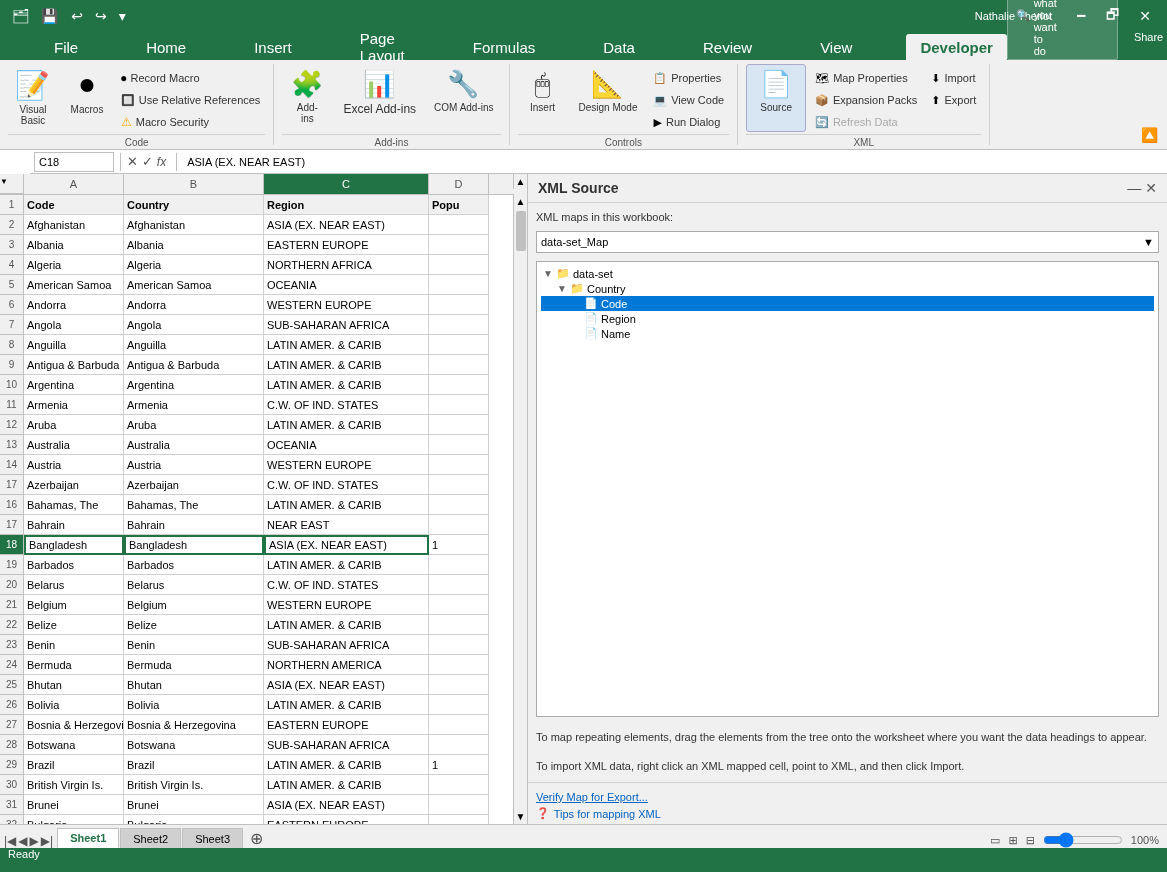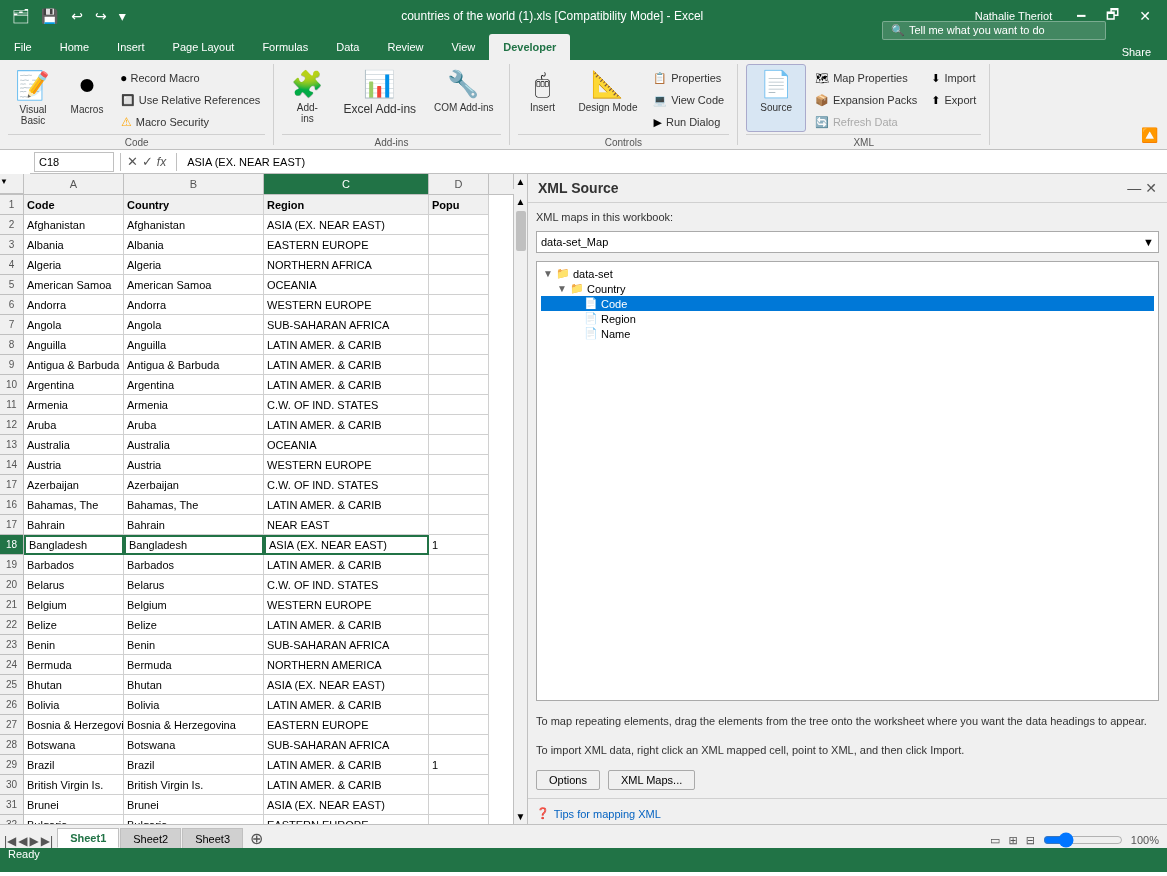--- a/index.html
+++ b/index.html
@@ -28,26 +28,27 @@
       background: #217346;
       height: 28px;
       display: flex;
       align-items: flex-end;
       padding-left: 0;
     }
     .ribbon-tab {
       padding: 4px 14px;
       cursor: pointer;
       color: white;
-      font-size: 11px;
+      font-size: 15px;
       border-top-left-radius: 3px;
       border-top-right-radius: 3px;
       height: 26px;
       display: flex;
       align-items: center;
+      margin-left: 40px;
     }
     .ribbon-tab.active {
       background: #f0f0f0;
       color: #217346;
       font-weight: bold;
     }
 
     
     .ribbon-body {
       background: #f0f0f0;
@@ -347,21 +348,20 @@
 <div class="title-bar">
   <div class="title-bar-left">
     <div class="quick-access">
       <button class="qa-btn">🗂</button>
       <button class="qa-btn">💾</button>
       <button class="qa-btn">↩</button>
       <button class="qa-btn">↪</button>
       <button class="qa-btn">▾</button>
     </div>
   </div>
-  <div class="title-bar-center">countries of the world (1).xls [Compatibility Mode] - Excel</div>
   <div class="title-bar-right">
     <span style="font-size:11px;margin-right:12px;">Nathalie Theriot</span>
     <button class="title-btn">🗕</button>
     <button class="title-btn">🗗</button>
     <button class="title-btn">✕</button>
   </div>
 </div>
 
 <div class="ribbon-tabs">
   <div class="ribbon-tab">File</div>
@@ -822,27 +822,24 @@
         <div class="tree-item tree-indent2">
           <span class="tree-expand">&nbsp;</span>
           <span class="tree-icon">📄</span>
           <span class="tree-label">Name</span>
         </div>
       </div>
 
       <div class="xml-info">To map repeating elements, drag the elements from the tree onto the worksheet where you want the data headings to appear.</div>
       <div class="xml-info">To import XML data, right click an XML mapped cell, point to XML, and then click Import.</div>
 
-      <div class="xml-buttons">
-        <button class="xml-btn">Options</button>
-        <button class="xml-btn">XML Maps...</button>
-      </div>
     </div>
 
     <div class="xml-footer">
+      <a class="verify-link">Verify Map for Export...</a>
       <div class="tips-link">
         <span>❓</span>
         <span>Tips for mapping XML</span>
       </div>
     </div>
   </div>
 </div>
 
 <div class="sheet-tabs">
   <div style="display:flex;align-items:center;padding:0 4px;gap:2px;">

